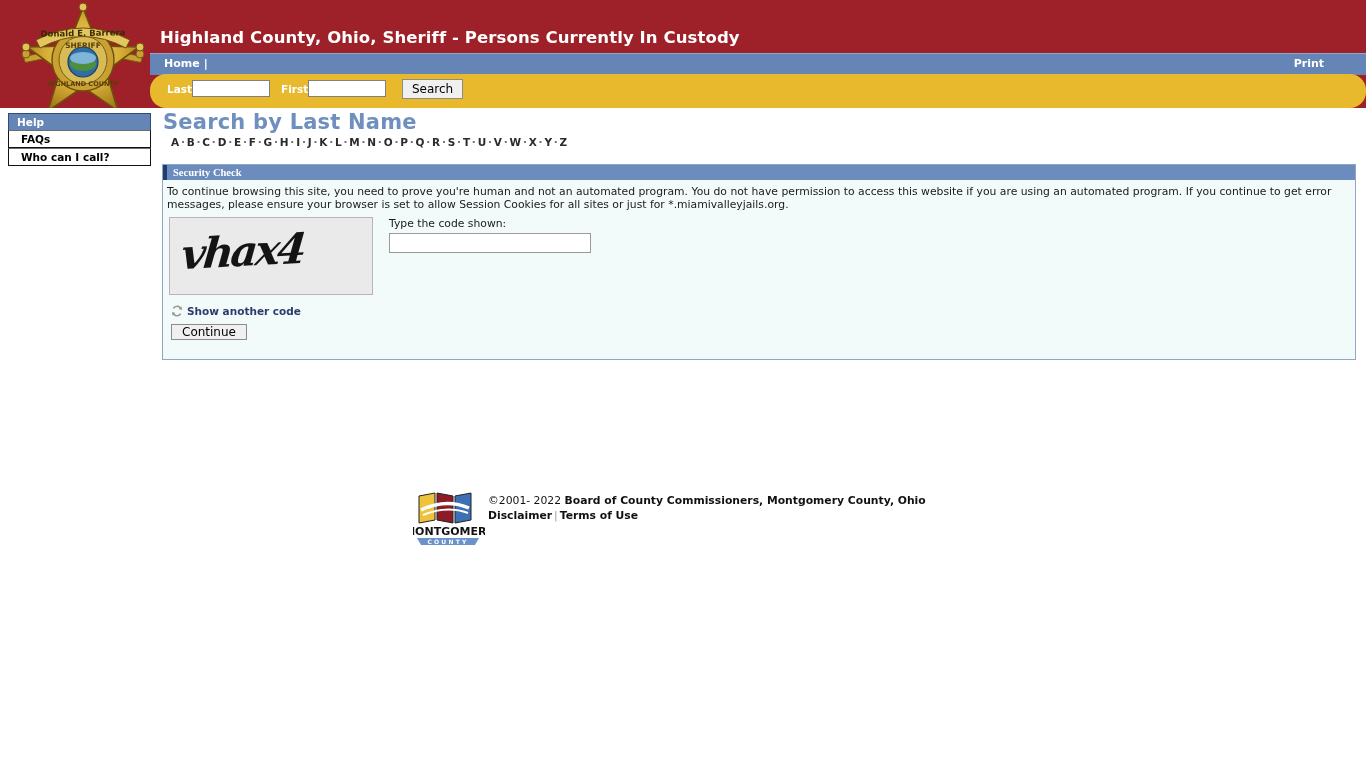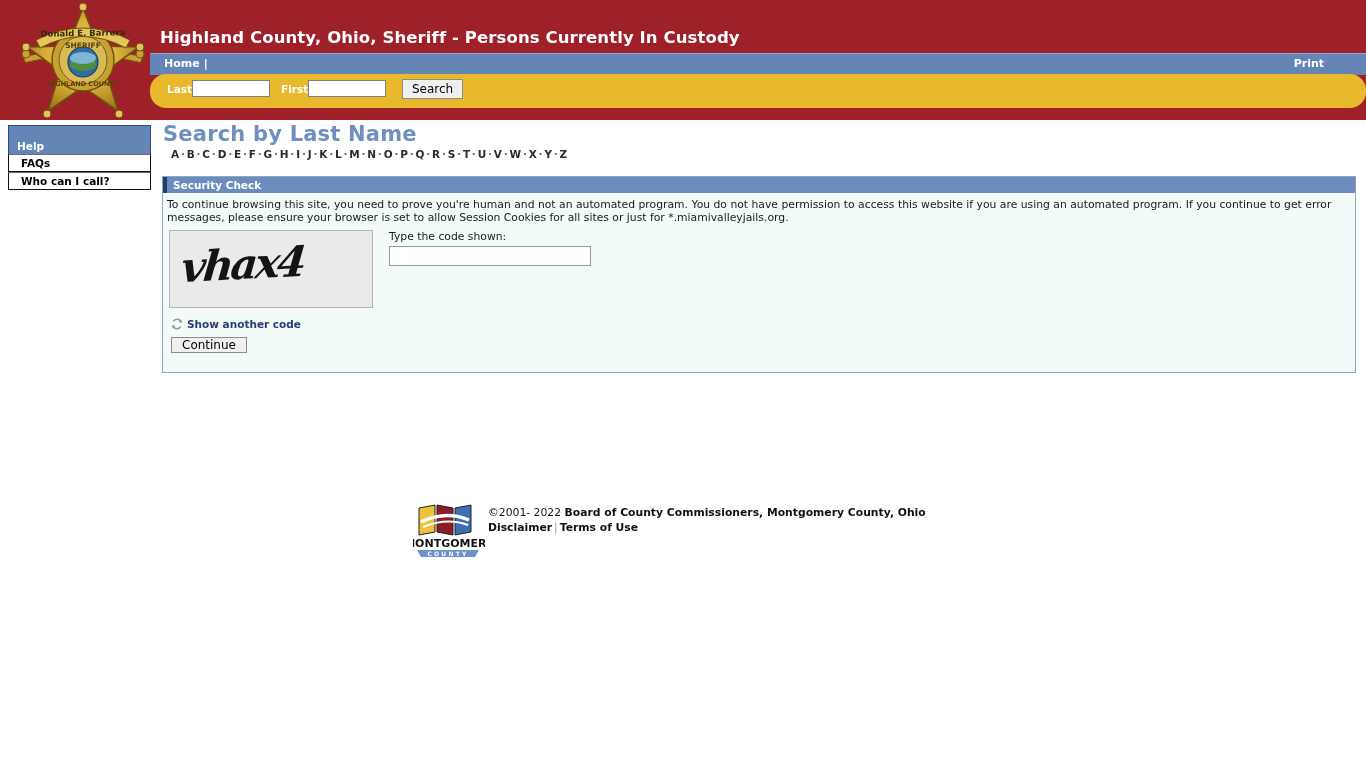--- a/index.html
+++ b/index.html
@@ -14,21 +14,21 @@
     height: 768px;
     overflow: hidden;
     font-size: 11px;
     color: #222;
   }
 
   
   .header {
     position: relative;
     background: #9E2028;
-    height: 120px;
+    height: 108px;
     overflow: hidden;
   }
   .badge-wrap {
     position: absolute;
     left: 18px;
     top: 2px;
     width: 130px;
     height: 125px;
   }
   .site-title {
@@ -130,21 +130,21 @@
     position: absolute;
     left: 8px;
     top: 5px;
     width: 143px;
   }
   .sb-header {
     background: #6485B5;
     color: #ffffff;
     font-size: 10.5px;
     font-weight: bold;
-    padding: 14px 0 2px 8px;
+    padding: 2px 0 2px 8px;
     border: 1px solid #2C4C7C;
     border-bottom: none;
   }
   .sb-item {
     background: #ffffff;
     border: 1px solid #111111;
     border-top: 1px solid #6C6C6C;
     font-size: 10.5px;
     font-weight: bold;
     color: #000000;
@@ -195,20 +195,21 @@
     border: 1px solid #8FA6C6;
     background: #F2FAFA;
   }
   .panel-head {
     background: #6B8CBD;
     border-left: 4px solid #1F3E6E;
     color: #ffffff;
     font-size: 10.5px;
     font-weight: bold;
     padding: 2px 0 2px 6px;
+    font-family: Liberation Serif, serif;
   }
   .panel-body {
     padding: 5px 8px 12px 4px;
   }
   .panel-text {
     font-size: 10.8px;
     line-height: 13px;
     color: #1A1A1A;
     margin: 0 0 6px 0;
     max-width: 1180px;

